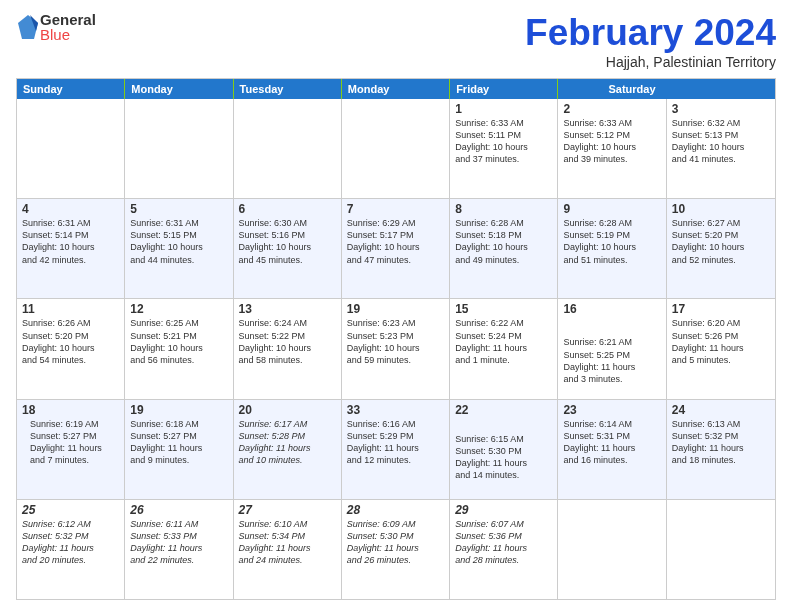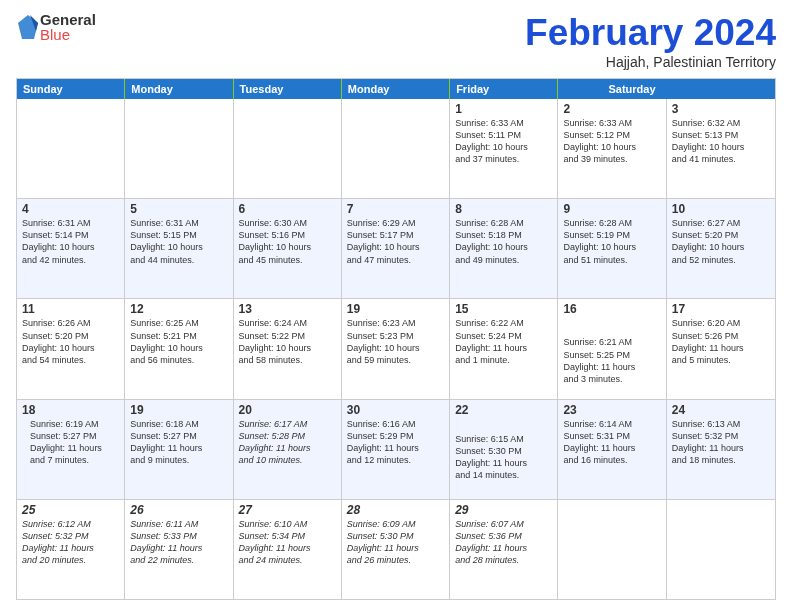--- a/index.html
+++ b/index.html
@@ -292,21 +292,21 @@
 and 9 minutes.</div>
           </div>
           <div class="cal-cell alt-row">
             <span class="day-num">20</span>
             <div class="cell-text" style="white-space: pre-line; font-style: italic;">Sunrise: 6:17 AM
 Sunset: 5:28 PM
 Daylight: 11 hours
 and 10 minutes.</div>
           </div>
           <div class="cal-cell alt-row">
-            <span class="day-num">30</span>
+            <span class="day-num">33</span>
             <div class="cell-text" style="white-space: pre-line;">Sunrise: 6:16 AM
 Sunset: 5:29 PM
 Daylight: 11 hours
 and 12 minutes.</div>
           </div>
           <div class="cal-cell alt-row">
             <span class="day-num">22</span>
             <div class="cell-text" style="white-space: pre-line; margin-top: 16px;">Sunrise: 6:15 AM
 Sunset: 5:30 PM
 Daylight: 11 hours

